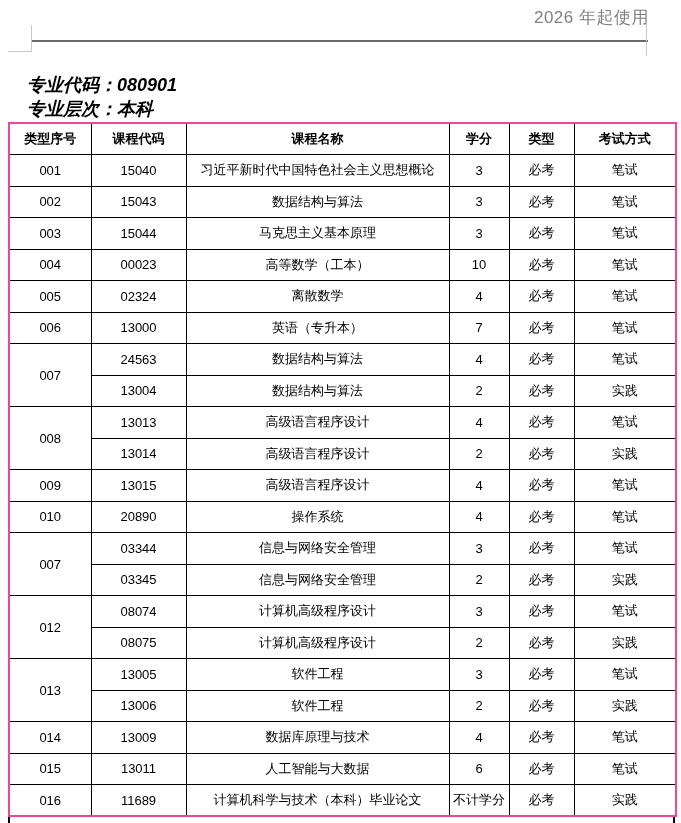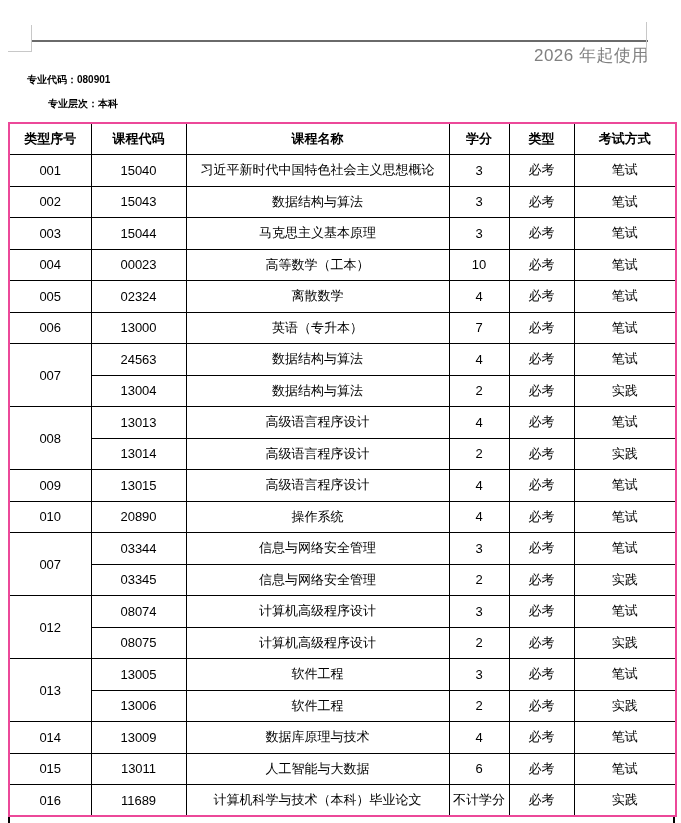--- a/index.html
+++ b/index.html
@@ -6,34 +6,34 @@
   body{
     width:681px;height:823px;background:#ffffff;
     font-family:"Liberation Sans","DejaVu Sans",sans-serif;
     color:#000;overflow:hidden;position:relative;
   }
   .page{position:absolute;inset:0;background:#fff;}
 
   
   .usage-note{
     position:absolute;top:6px;right:32px;
-    font-size:17px;color:#808080;letter-spacing:0.5px;white-space:nowrap;margin-top:38px;
+    font-size:17px;color:#808080;letter-spacing:0.5px;white-space:nowrap;
   }
   .header-rule{
     position:absolute;left:31px;top:40px;width:617px;height:2px;background:#6a6a6a;
   }
   .mark{position:absolute;background:#c8c8c8;}
   .mark-left-v{left:31px;top:25px;width:1px;height:27px;}
   .mark-left-h{left:8px;top:51px;width:23px;height:1px;}
   .mark-right-v{left:646px;top:22px;width:1px;height:34px;}
 
   
-  .info-line{position:absolute;font-size:10px;font-weight:bold;white-space:nowrap;}
+  .info-line{position:absolute;font-size:18px;font-weight:bold;white-space:nowrap;font-style:italic;}
   .info-l1{top:73px;}
-  .info-l2{top:97px;margin-left:21px;}
+  .info-l2{top:97px;}
   .info-left{left:27px;}
   .info-right{left:403px;}
 
   
   table.course{
     position:absolute;left:8px;top:122px;
     border-collapse:collapse;table-layout:fixed;width:667px;
     border:2px solid #ec4899;
     font-size:13px;
   }

